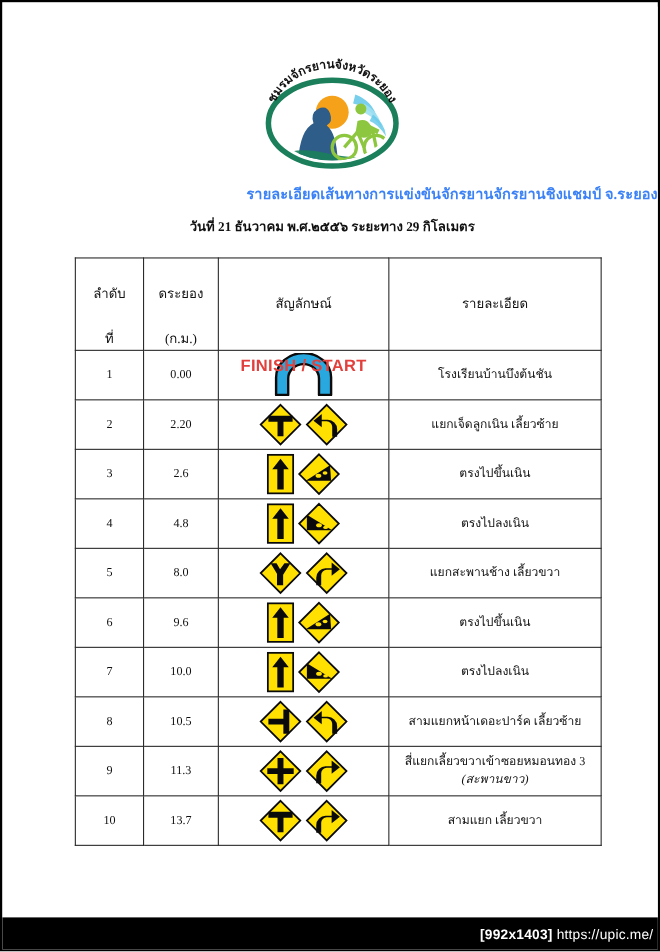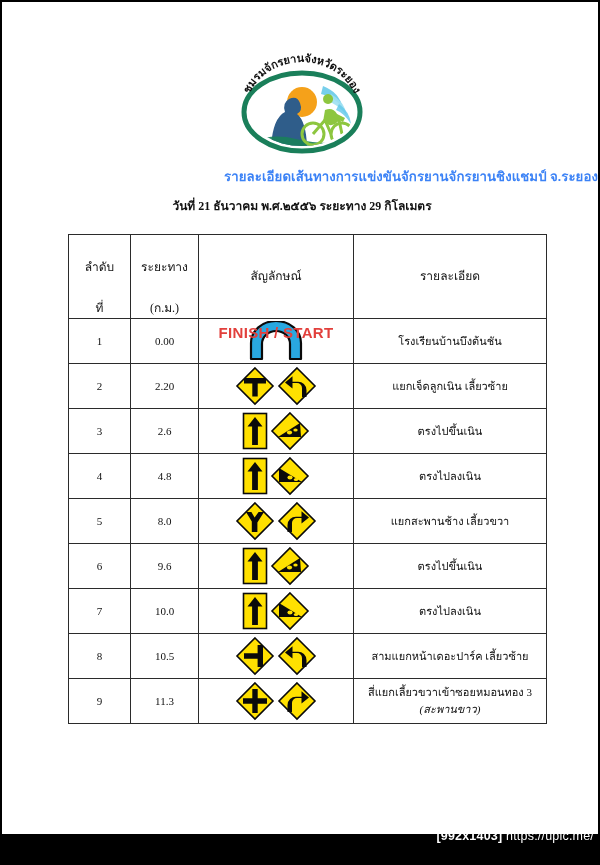--- a/index.html
+++ b/index.html
@@ -151,21 +151,21 @@
     position: absolute;
     left: 0;
     bottom: 0;
     width: 600px;
     height: 29px;
     background: #000000;
   }
   .footer-text {
     position: absolute;
     right: 8px;
-    bottom: 20px;
+    bottom: 6px;
     color: #ffffff;
     font-family: "Liberation Sans", sans-serif;
     font-size: 12.5px;
     letter-spacing: 0.2px;
     white-space: nowrap;
   }
   .footer-text .dims { font-weight: bold; }
 </style>
 </head>
 <body>
@@ -222,21 +222,21 @@
           <col class="col-sym">
           <col class="col-detail">
       </colgroup>
       <thead>
         <tr>
           <td class="hdr-two">
             <span>ลำดับ</span>
             <span>ที่</span>
           </td>
           <td class="hdr-two">
-            <span>ระยะทาง</span>
+            <span>ดระยอง</span>
             <span>(ก.ม.)</span>
           </td>
           <td>สัญลักษณ์</td>
           <td>รายละเอียด</td>
         </tr>
       </thead>
       <tbody>
 
         <tr>
           <td class="cell-no">1</td>
@@ -416,20 +416,39 @@
                 <path d="M15 31 v-9 a5 5 0 0 1 5 -5 h4.5 v5.5 L32 16.5 l-7.5 -6.2 v5.4 h-5.2 a8.5 8.5 0 0 0 -8.8 8.5 V31 Z" fill="#0a0a0a"></path>
               </svg>
             </div>
           </td>
           <td class="cell-detail">
             <span>สี่แยกเลี้ยวขวาเข้าซอยหมอนทอง 3</span>
             <span class="line2">(สะพานขาว)</span>
           </td>
         </tr>
 
+        <tr>
+          <td class="cell-no">10</td>
+          <td class="cell-dist">13.7</td>
+          <td class="cell-sym">
+            <div class="sym-box">
+              <svg class="sign" width="40" height="40" viewBox="0 0 40 40">
+                <path d="M20 2 L38 20 L20 38 L2 20 Z" fill="#ffe000" stroke="#0a0a0a" stroke-width="1.6"></path>
+                <path d="M9 12 h22 v5.5 h-8.3 v13 h-5.4 v-13 H9 Z" fill="#0a0a0a"></path>
+              </svg>
+              <svg class="sign" width="40" height="40" viewBox="0 0 40 40">
+                <path d="M20 2 L38 20 L20 38 L2 20 Z" fill="#ffe000" stroke="#0a0a0a" stroke-width="1.6"></path>
+                <path d="M15 31 v-9 a5 5 0 0 1 5 -5 h4.5 v5.5 L32 16.5 l-7.5 -6.2 v5.4 h-5.2 a8.5 8.5 0 0 0 -8.8 8.5 V31 Z" fill="#0a0a0a"></path>
+              </svg>
+            </div>
+          </td>
+          <td class="cell-detail">
+            <span>สามแยก เลี้ยวขวา</span>
+          </td>
+        </tr>
 
       </tbody>
     </table>
 
   </div>
 
   <div class="footer-bar">
     <div class="footer-text">
       <span class="dims">[992x1403]</span>
       <span>https://upic.me/</span>

